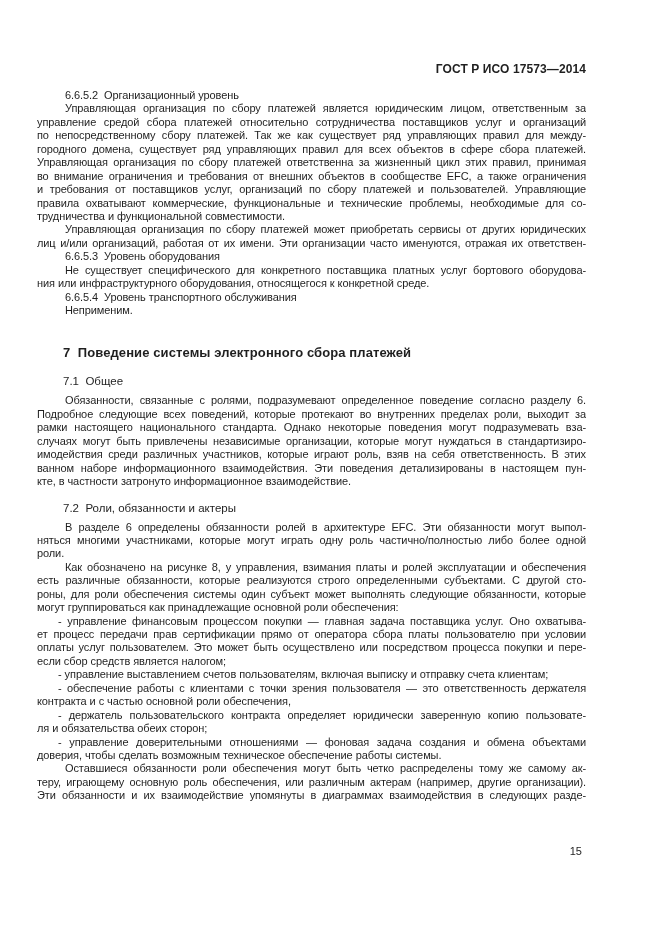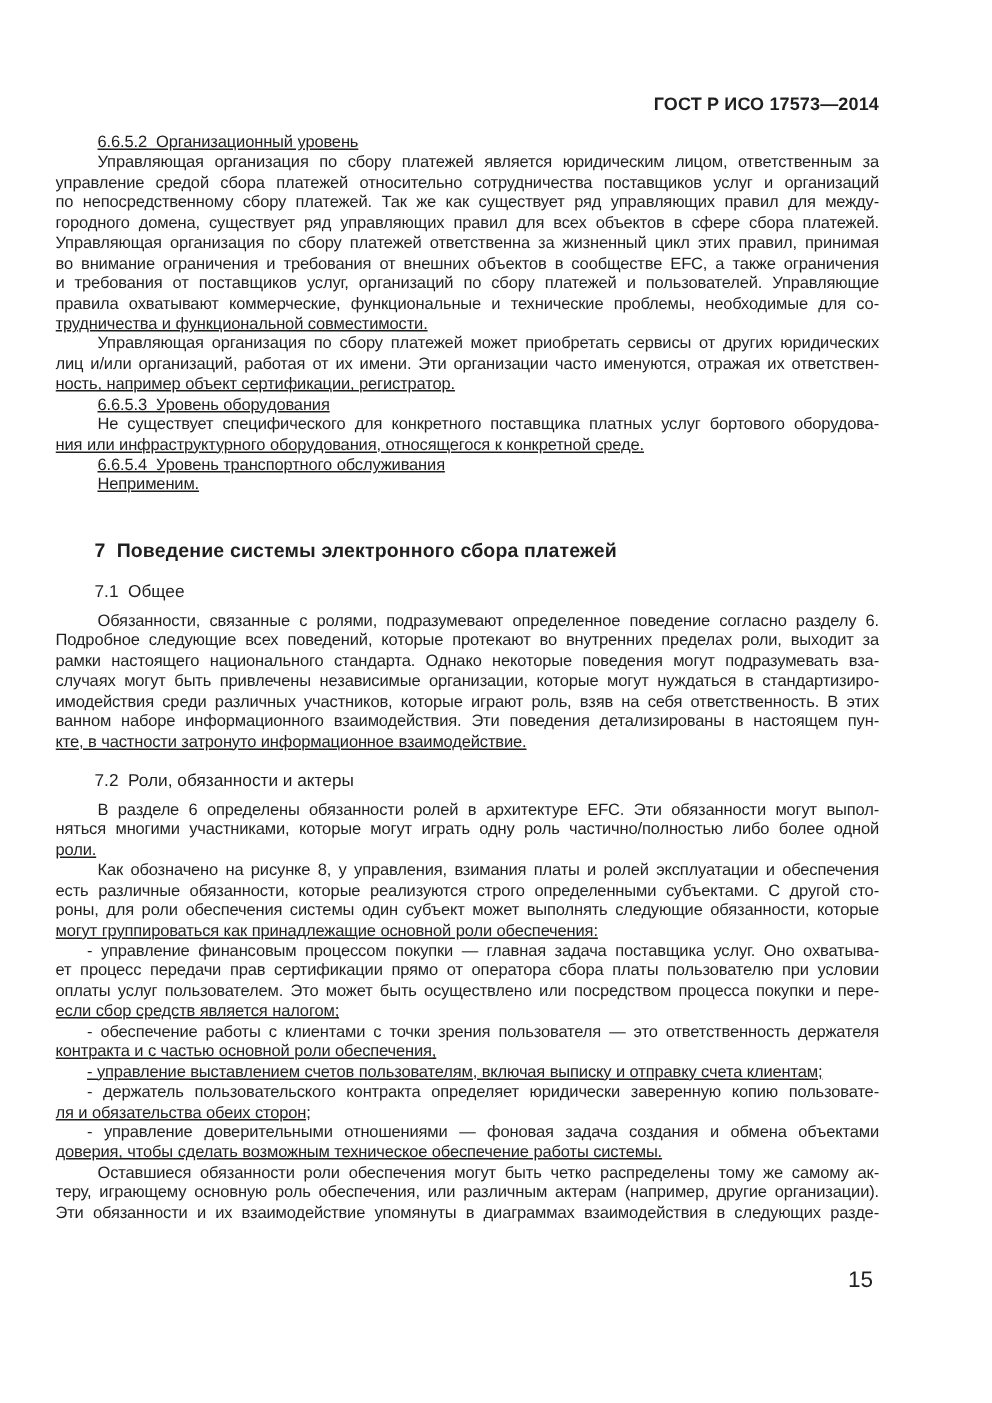--- a/index.html
+++ b/index.html
@@ -32,21 +32,21 @@
   .ln {
     font-size: 11px;
     line-height: 13.45px;
     height: 13.45px;
     overflow: hidden;
     text-align: justify;
     text-align-last: justify;
     letter-spacing: -0.1px;
     word-spacing: 0.1px;
   }
-  .ln.end { text-align: left; text-align-last: left; text-decoration: underline; }
+  .ln.end { text-align: left; text-align-last: left; }
   .ln.ind { padding-left: 28px; }
   .ln.ind-li { padding-left: 21px; }
   .h1 {
     font-size: 13px;
     font-weight: bold;
     line-height: 19px;
     padding-left: 26px;
     margin: 26px 0 12px 0;
     letter-spacing: 0.1px;
   }
@@ -56,21 +56,21 @@
     line-height: 14px;
     padding-left: 26px;
     margin: 12px 0 6px 0;
   }
   .page-num {
     position: absolute;
     top: 845px;
     left: 37px;
     width: 545px;
     text-align: right;
-    font-size: 15px;
+    font-size: 11px;
   }
 </style>
 </head>
 <body>
 
 <div class="page">
   <div class="doc-header">ГОСТ Р ИСО 17573—2014</div>
 
   <main class="doc-body">
       <div class="para">
@@ -83,21 +83,20 @@
         <div class="ln">городного домена, существует ряд управляющих правил для всех объектов в сфере сбора платежей.</div>
         <div class="ln">Управляющая организация по сбору платежей ответственна за жизненный цикл этих правил, принимая</div>
         <div class="ln">во внимание ограничения и требования от внешних объектов в сообществе EFC, а также ограничения</div>
         <div class="ln">и требования от поставщиков услуг, организаций по сбору платежей и пользователей. Управляющие</div>
         <div class="ln">правила охватывают коммерческие, функциональные и технические проблемы, необходимые для со-</div>
         <div class="ln end">трудничества и функциональной совместимости.</div>
       </div>
       <div class="para">
         <div class="ln ind">Управляющая организация по сбору платежей может приобретать сервисы от других юридических</div>
         <div class="ln">лиц и/или организаций, работая от их имени. Эти организации часто именуются, отражая их ответствен-</div>
-        <div class="ln end">ность, например объект сертификации, регистратор.</div>
       </div>
       <div class="para">
         <div class="ln ind end">6.6.5.3&nbsp; Уровень оборудования</div>
       </div>
       <div class="para">
         <div class="ln ind">Не существует специфического для конкретного поставщика платных услуг бортового оборудова-</div>
         <div class="ln end">ния или инфраструктурного оборудования, относящегося к конкретной среде.</div>
       </div>
       <div class="para">
         <div class="ln ind end">6.6.5.4&nbsp; Уровень транспортного обслуживания</div>
@@ -128,25 +127,25 @@
         <div class="ln">роны, для роли обеспечения системы один субъект может выполнять следующие обязанности, которые</div>
         <div class="ln end">могут группироваться как принадлежащие основной роли обеспечения:</div>
       </div>
       <div class="para">
         <div class="ln ind-li">- управление финансовым процессом покупки — главная задача поставщика услуг. Оно охватыва-</div>
         <div class="ln">ет процесс передачи прав сертификации прямо от оператора сбора платы пользователю при условии</div>
         <div class="ln">оплаты услуг пользователем. Это может быть осуществлено или посредством процесса покупки и пере-</div>
         <div class="ln end">если сбор средств является налогом;</div>
       </div>
       <div class="para">
+        <div class="ln ind-li end">- управление выставлением счетов пользователям, включая выписку и отправку счета клиентам;</div>
+      </div>
+      <div class="para">
         <div class="ln ind-li">- обеспечение работы с клиентами с точки зрения пользователя — это ответственность держателя</div>
         <div class="ln end">контракта и с частью основной роли обеспечения,</div>
-      </div>
-      <div class="para">
-        <div class="ln ind-li end">- управление выставлением счетов пользователям, включая выписку и отправку счета клиентам;</div>
       </div>
       <div class="para">
         <div class="ln ind-li">- держатель пользовательского контракта определяет юридически заверенную копию пользовате-</div>
         <div class="ln end">ля и обязательства обеих сторон;</div>
       </div>
       <div class="para">
         <div class="ln ind-li">- управление доверительными отношениями — фоновая задача создания и обмена объектами</div>
         <div class="ln end">доверия, чтобы сделать возможным техническое обеспечение работы системы.</div>
       </div>
       <div class="para">

